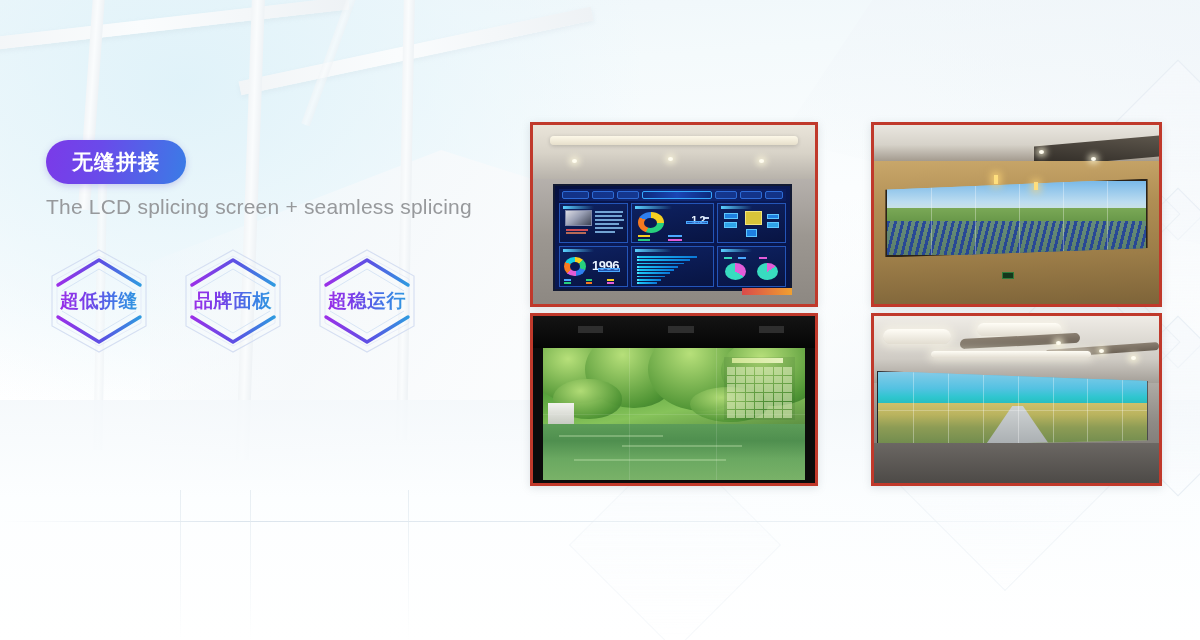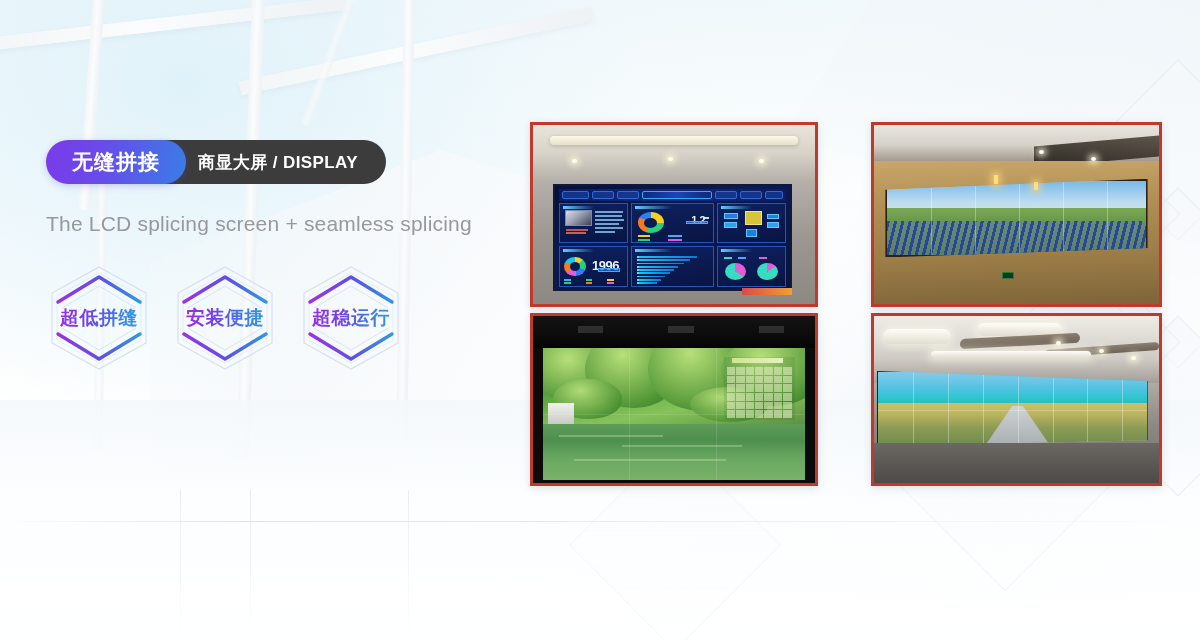--- a/index.html
+++ b/index.html
@@ -79,27 +79,27 @@
     color:#ffffff; font-size:21px; font-weight:700; letter-spacing:1px;
     box-shadow:0 2px 7px rgba(90,70,200,.25);
   }
 
   .title-cn {
     margin-top:38px;
     font-size:47px; line-height:1.04; font-weight:700;
     color:#3e3e40; letter-spacing:.5px; white-space:nowrap;
   }
   .title-en {
-    margin-top:28px;
+    margin-top:11px;
     font-size:21px; font-weight:400; color:#97999c; letter-spacing:.2px;
     white-space:nowrap;
   }
 
   
-  .features { margin-top:26px; display:flex; gap:20px; }
+  .features { margin-top:26px; display:flex; gap:28px; }
   .feature {
     position:relative; width:106px; height:112px;
     display:flex; align-items:center; justify-content:center;
   }
   .hex-outline { position:absolute; inset:0; }
   .feature-label {
     position:relative; z-index:3;
     font-size:19px; font-weight:700; letter-spacing:.5px; white-space:nowrap;
     background:linear-gradient(95deg,#9b30e8 0%,#7a3ce9 32%,#3f79e6 72%,#2f9ae0 100%);
     -webkit-background-clip:text; background-clip:text;
@@ -253,21 +253,20 @@
     <div class="diamond" style="right:-42px; top:342px; width:128px; height:128px;"></div>
     <div class="diamond" style="right:46px;  top:150px; width:128px; height:128px; opacity:.7;"></div>
     <div class="diamond" style="right:46px;  top:278px; width:128px; height:128px; opacity:.7;"></div>
     <div class="diamond" style="right:120px; top:410px; width:150px; height:150px; opacity:.55;"></div>
     <div class="diamond" style="left:600px;  top:470px; width:150px; height:150px; opacity:.4;"></div>
   </div>
 
   <div class="content nosel">
 
     <div class="badge-row">
-      <div class="badge-dark">商显大屏 / DISPLAY</div>
       <div class="badge-brand">无缝拼接</div>
     </div>
 
     <p class="title-en">The LCD splicing screen + seamless splicing</p>
 
     <div class="features">
 
       <div class="feature">
         <svg class="hex-outline" viewBox="0 0 106 112">
           <defs>
@@ -289,21 +288,21 @@
 
       <div class="feature">
         <svg class="hex-outline" viewBox="0 0 106 112">
           <polygon points="53,5 100,31 100,81 53,107 6,81 6,31" fill="none" stroke="#cfd9f0" stroke-width="1.1" opacity=".85"></polygon>
           <polygon points="53,11 95,34 95,78 53,101 11,78 11,34" fill="none" stroke="#dfe6f6" stroke-width="1" opacity=".7"></polygon>
           <polyline points="12,40 53,15 94,40" fill="none" stroke="url(#g1)" stroke-width="3.4" stroke-linejoin="round" stroke-linecap="round"></polyline>
           <polyline points="12,72 53,97 94,72" fill="none" stroke="url(#g1)" stroke-width="3.4" stroke-linejoin="round" stroke-linecap="round"></polyline>
           <polyline points="16,46 53,24 90,46" fill="none" stroke="#cfe0f4" stroke-width="1" opacity=".8"></polyline>
           <polyline points="16,66 53,88 90,66" fill="none" stroke="#cfe0f4" stroke-width="1" opacity=".8"></polyline>
         </svg>
-        <span class="feature-label">安装便捷</span>
+        <span class="feature-label">品牌面板</span>
       </div>
 
       <div class="feature">
         <svg class="hex-outline" viewBox="0 0 106 112">
           <polygon points="53,5 100,31 100,81 53,107 6,81 6,31" fill="none" stroke="#cfd9f0" stroke-width="1.1" opacity=".85"></polygon>
           <polygon points="53,11 95,34 95,78 53,101 11,78 11,34" fill="none" stroke="#dfe6f6" stroke-width="1" opacity=".7"></polygon>
           <polyline points="12,40 53,15 94,40" fill="none" stroke="url(#g1)" stroke-width="3.4" stroke-linejoin="round" stroke-linecap="round"></polyline>
           <polyline points="12,72 53,97 94,72" fill="none" stroke="url(#g1)" stroke-width="3.4" stroke-linejoin="round" stroke-linecap="round"></polyline>
           <polyline points="16,46 53,24 90,46" fill="none" stroke="#cfe0f4" stroke-width="1" opacity=".8"></polyline>
           <polyline points="16,66 53,88 90,66" fill="none" stroke="#cfe0f4" stroke-width="1" opacity=".8"></polyline>

